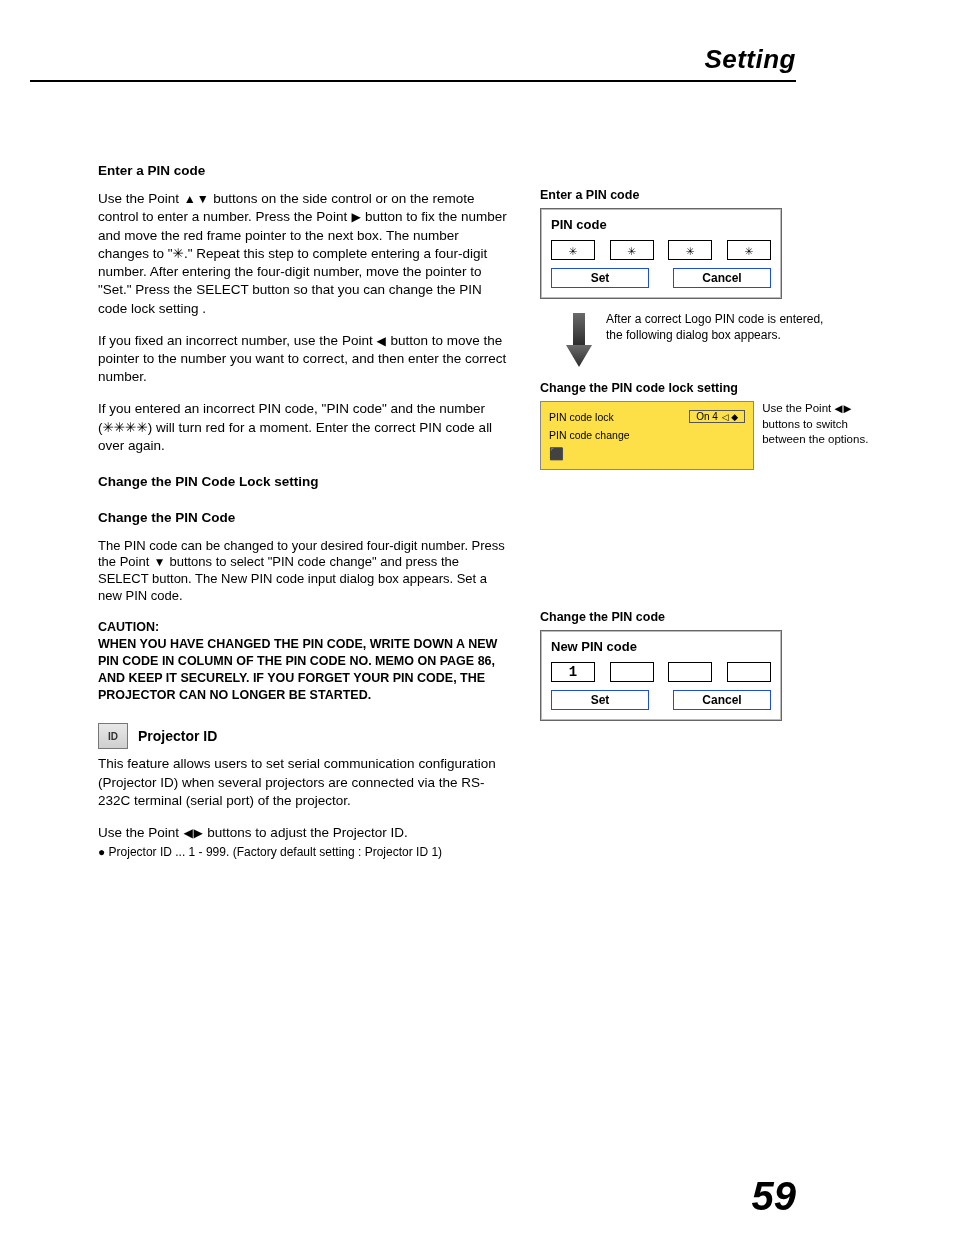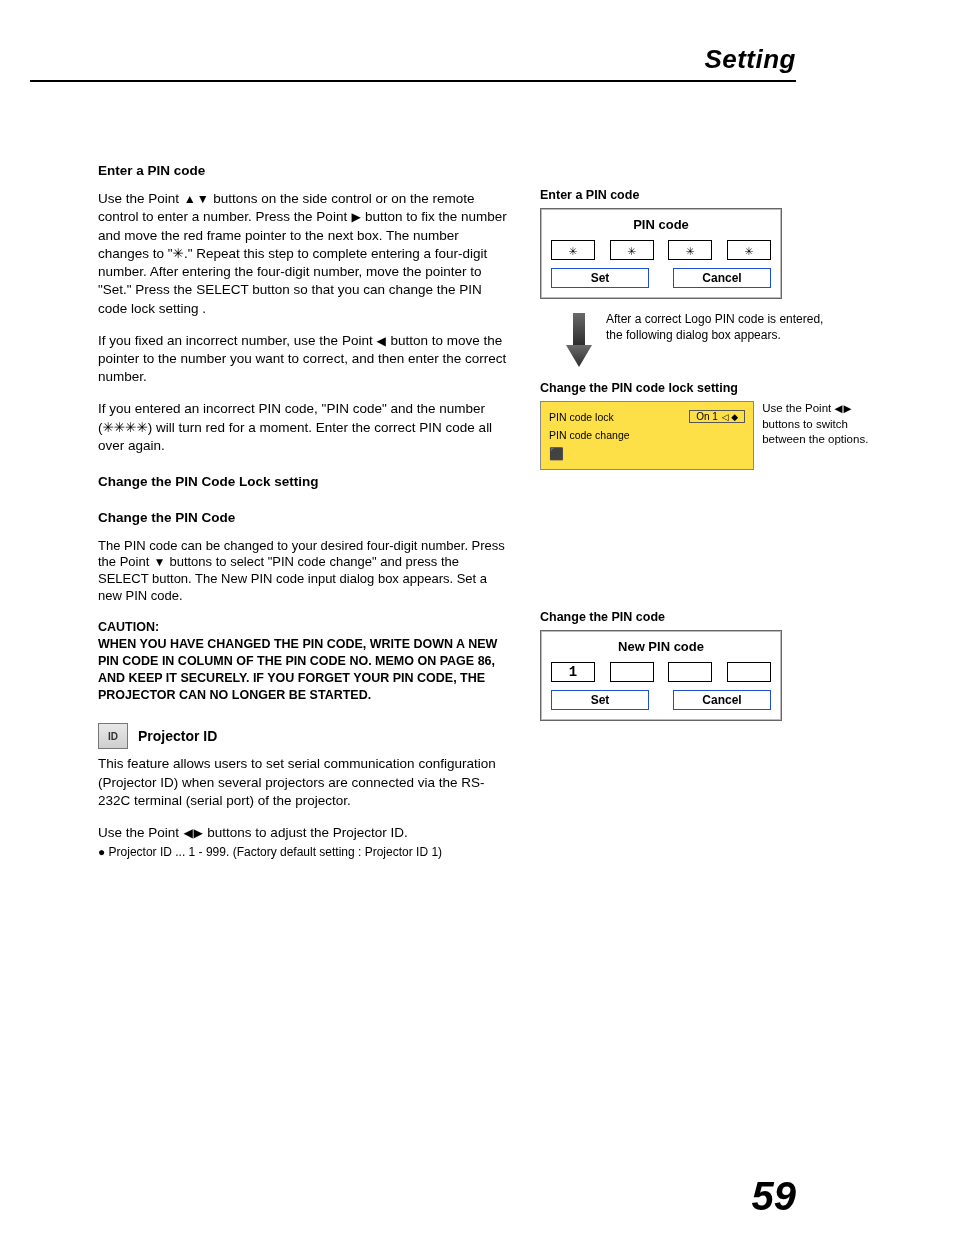--- a/index.html
+++ b/index.html
@@ -85,21 +85,21 @@
 
   .dialog {
     border: 1px solid #666;
     background: #fff;
     width: 220px;
     padding: 8px 10px 10px 10px;
     font-family: "Courier New", monospace;
     font-size: 12px;
     box-shadow: 0 0 0 1px #bbb inset;
   }
-  .dialog .dtitle { text-align:center; font-weight:bold; font-size:13px; margin-bottom:8px; font-family: Arial, sans-serif;}
+  .dialog .dtitle { font-weight:bold; font-size:13px; margin-bottom:8px; font-family: Arial, sans-serif;}
   .pinrow { display:flex; justify-content:space-between; gap:6px; margin-bottom:8px;}
   .pinbox {
     width: 42px; height: 18px; border:1px solid #000; background:#fff; display:flex;
     align-items:center; justify-content:center; font-size:14px; font-weight:bold;
   }
   .btn {
     width: 96px; height: 18px; border:1px solid #1d4ed8;
     display:flex; align-items:center; justify-content:center; font-size:12px; font-weight:bold;
     font-family: Arial, sans-serif;
   }
@@ -217,21 +217,21 @@
     <div class="arrow-text">After a correct Logo PIN code is entered, the following dialog box appears.</div>
   </div>
 
   <div class="sect-title" style="margin-top:14px;">Change the PIN code lock setting</div>
 
   <div class="lock-flex">
     <div class="lock-dialog">
       <div class="lock-row">
         <span>PIN code lock</span>
         <span class="on1">
-          <span>On 1</span>
+          <span>On 4</span>
           <span style="font-size:9px;">◁ ◆</span>
         </span>
       </div>
       <div class="lock-row">
         <span>PIN code change</span>
         <span></span>
       </div>
       <div style="font-size:12px; color:#555;">⬛</div>
     </div>
     <div class="rnote" style="width:115px;">

